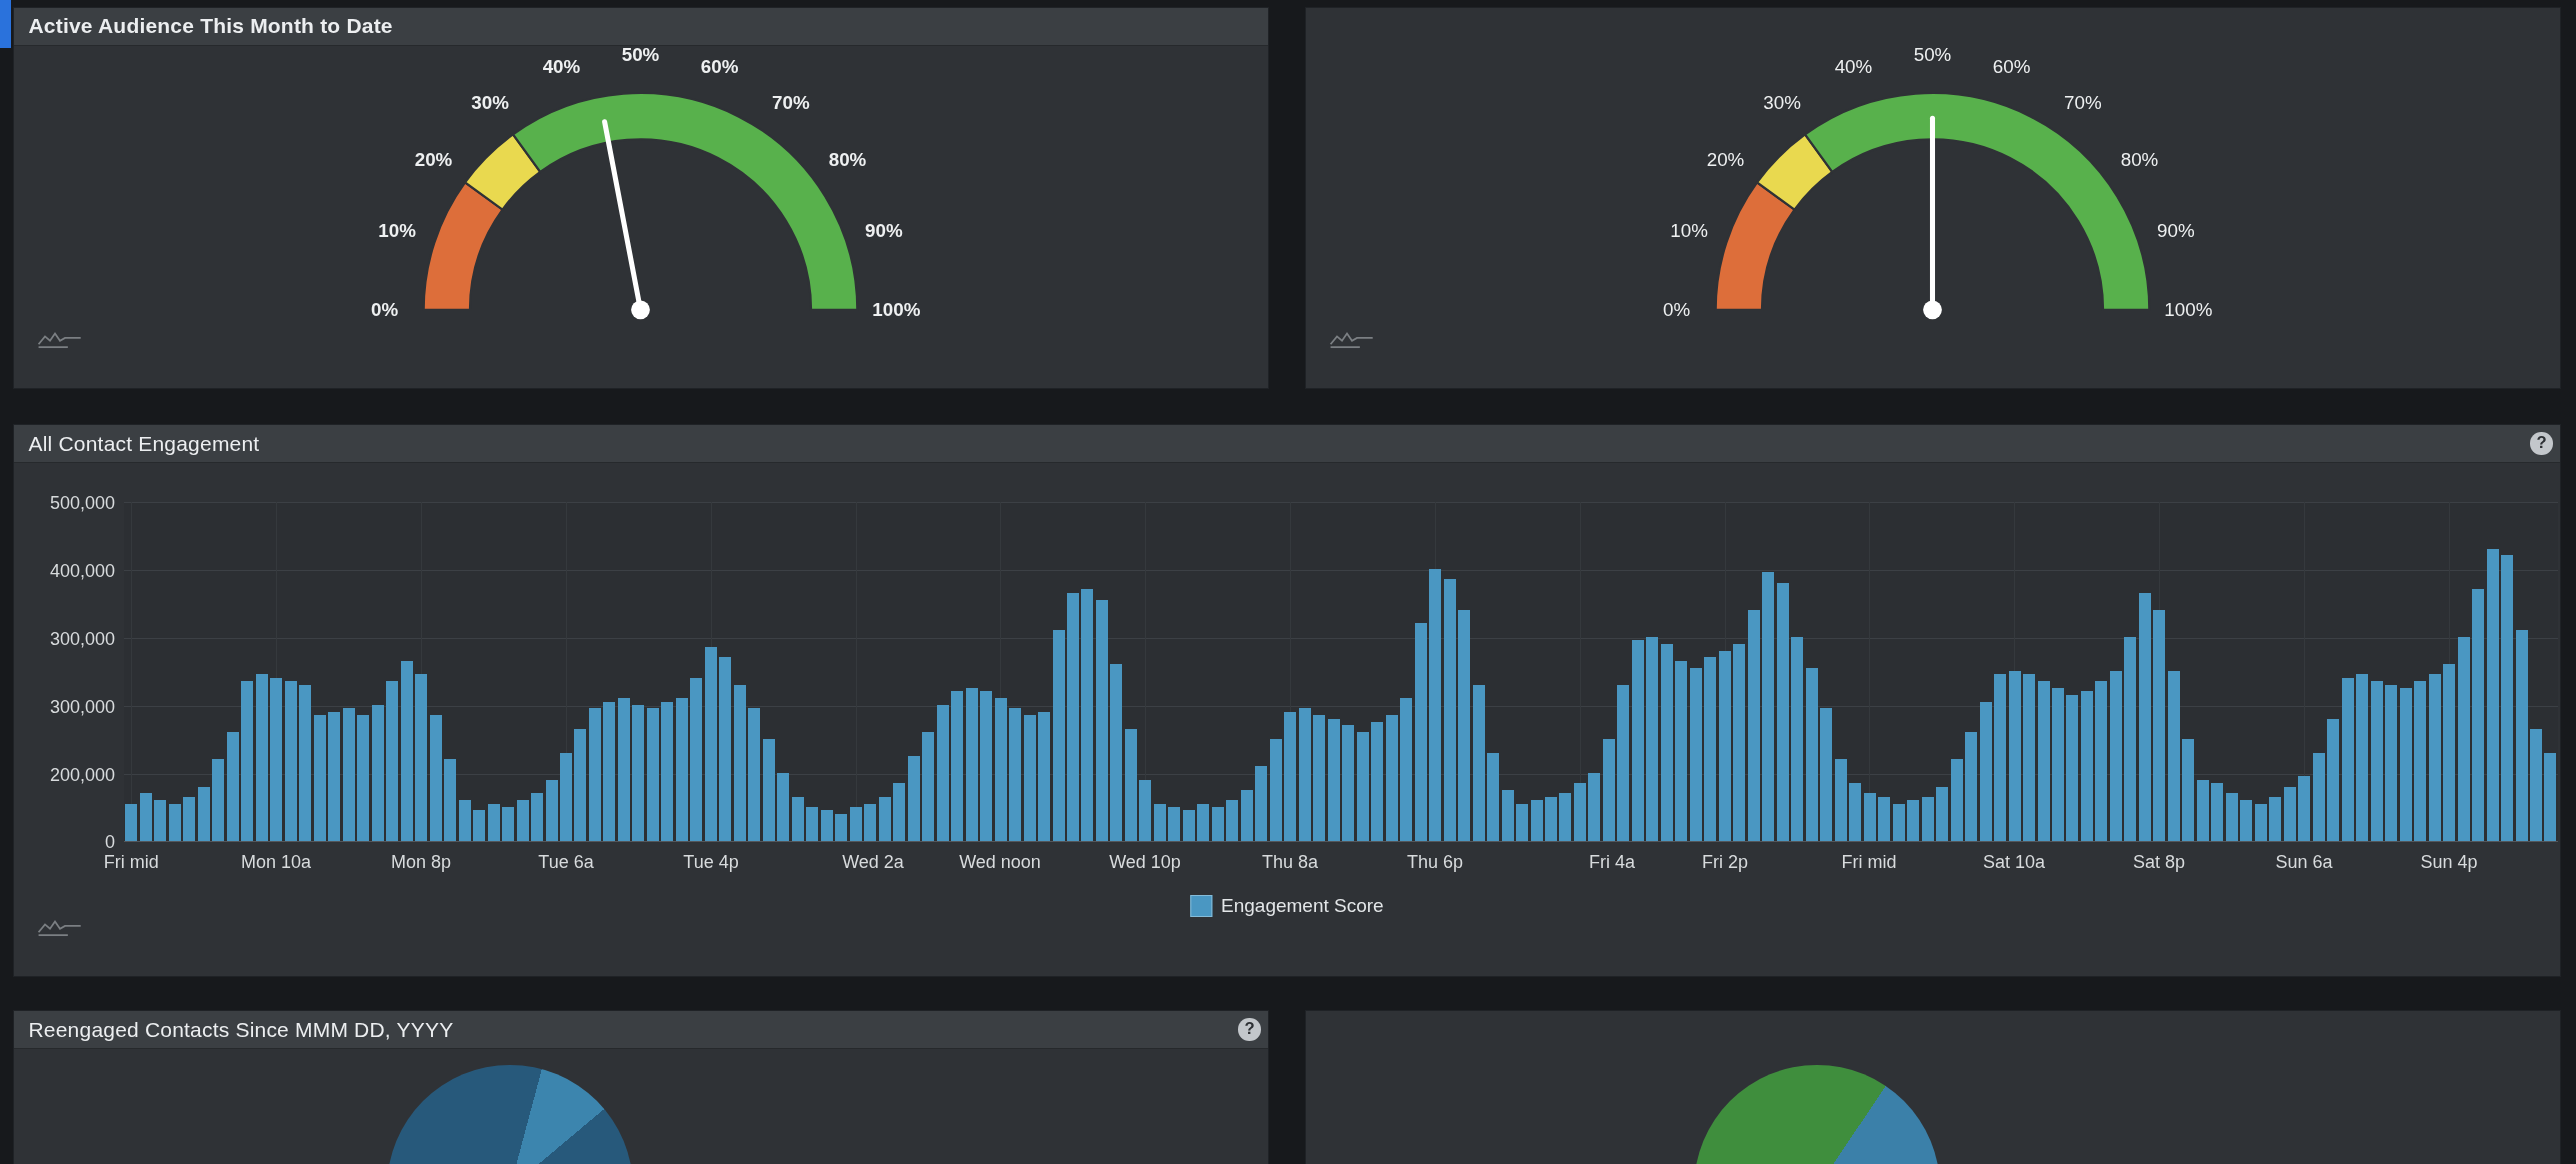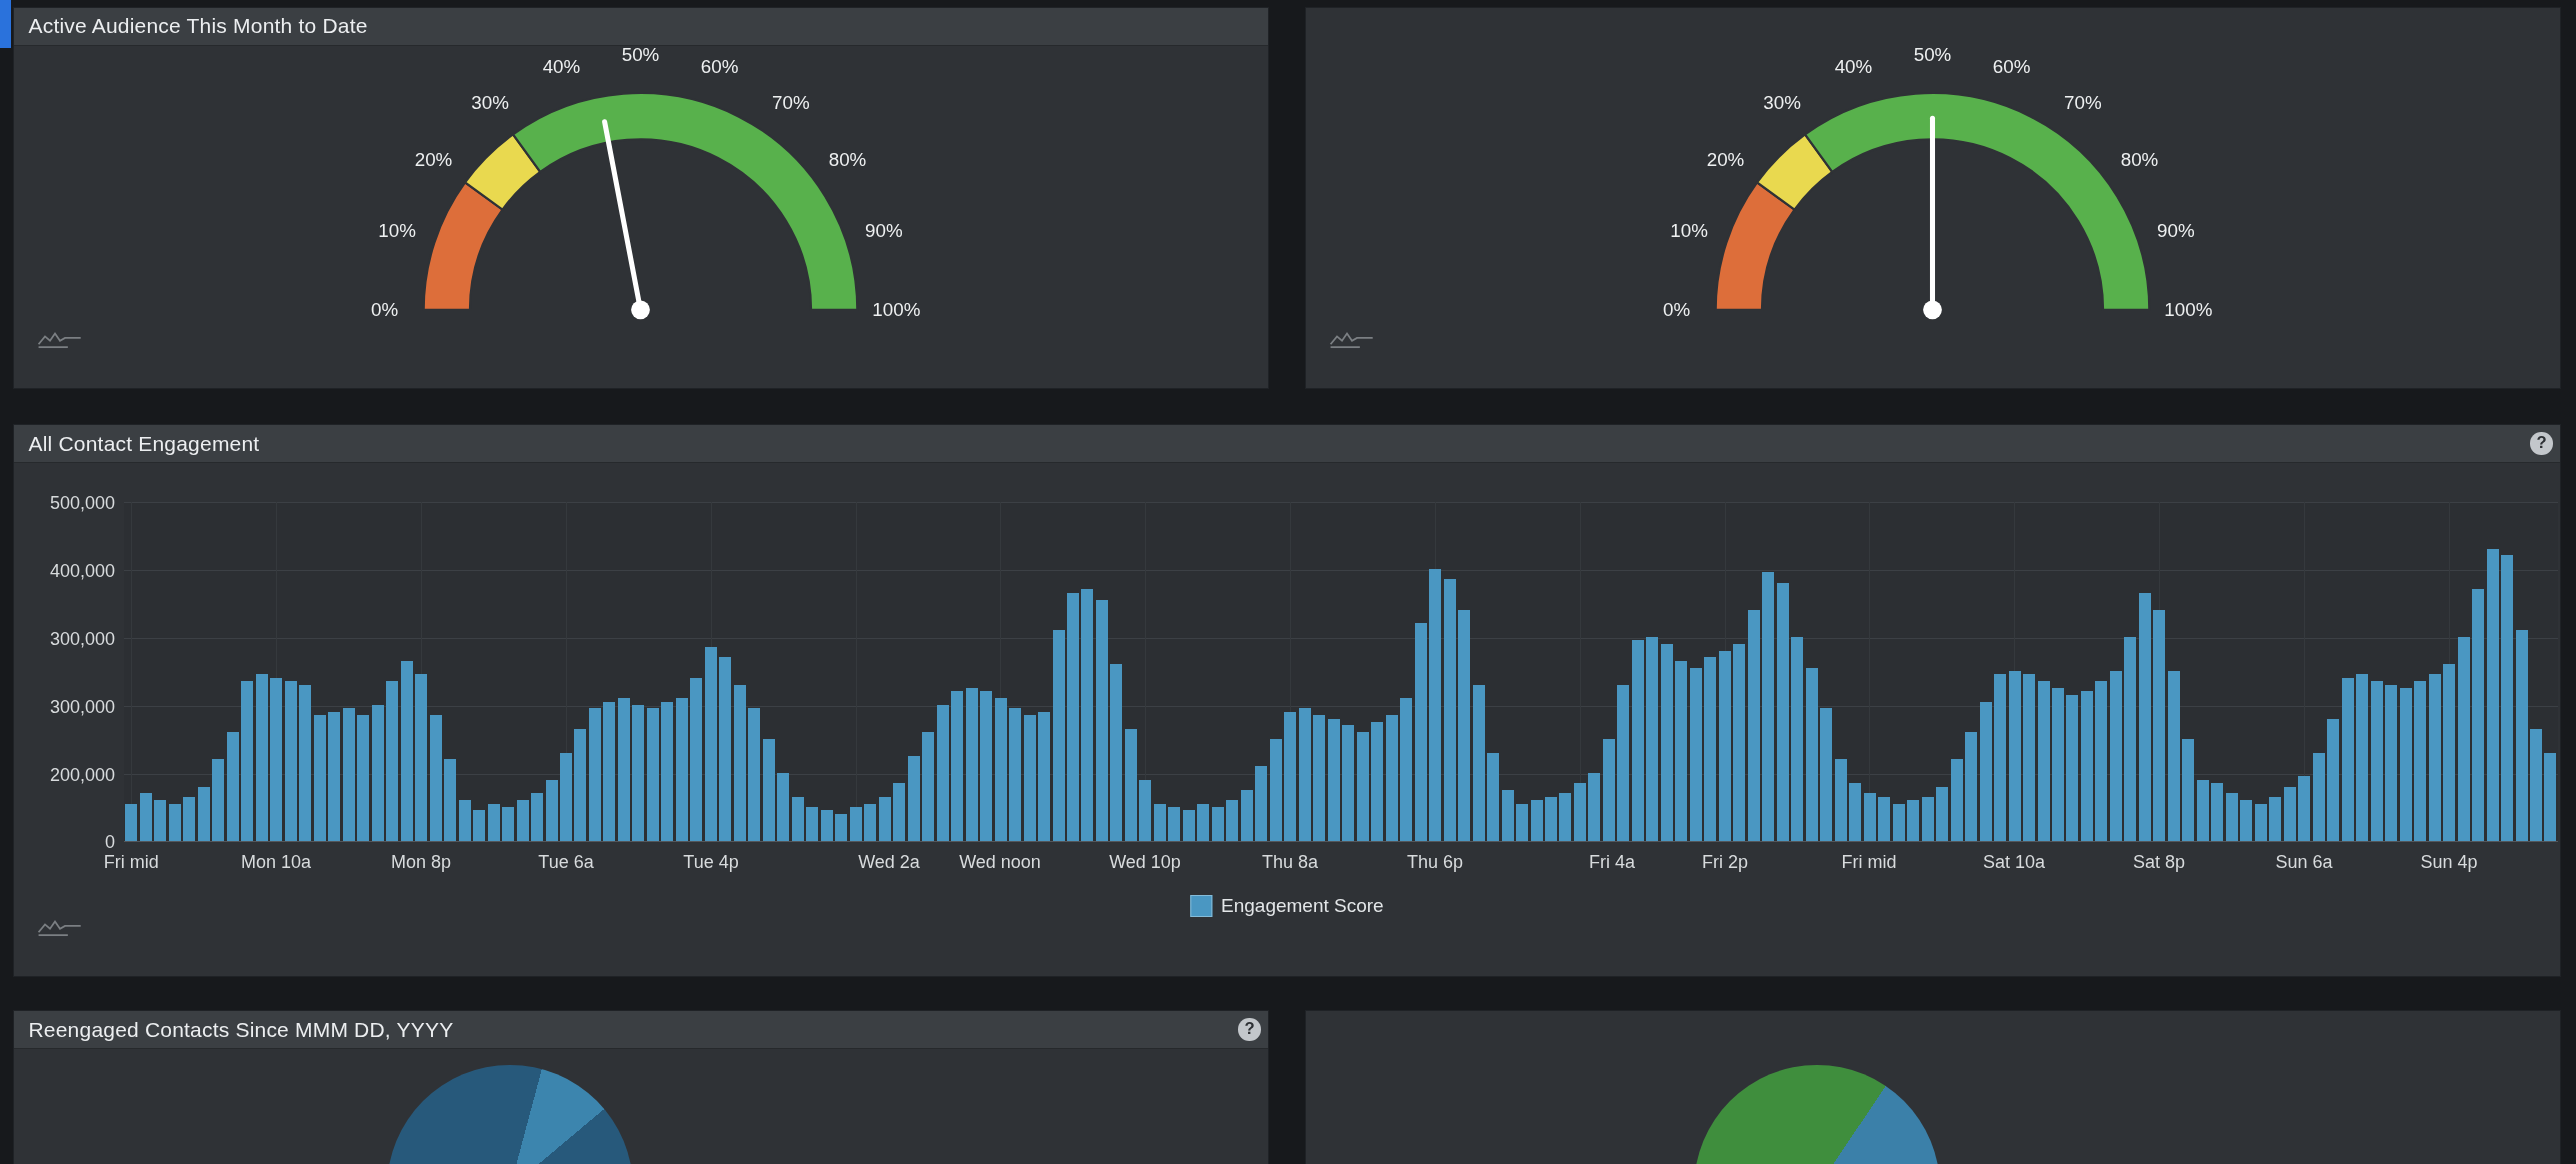--- a/index.html
+++ b/index.html
@@ -51,21 +51,21 @@
   .legend-label { font-size: 19px; color: #e3e6e8; }
 
   .pie { position: absolute; width: 246px; height: 246px; border-radius: 50%; }
 </style>
 </head>
 <body>
 
 <div class="page">
   <div class="sidebar-edge"></div>
 
-  <section class="panel" style="left:13px;top:6.5px;width:1256px;height:382px;">
+  <section class="panel" style="left:13px;top:6.5px;width:1256px;height:382px;font-weight:bold;">
     <header class="panel-header">
       <span class="panel-title">Active Audience This Month to Date</span>
     </header>
     <svg class="gauge-svg" viewBox="0 0 1000 440">
         <path d="M 200 389.99999999999994 A 300 300 0 0 1 257.2949016875158 213.66442431225803 L 309.0719893275124 251.2826804589763 A 236 236 0 0 0 264 389.99999999999994 Z" fill="#dd6e3a" stroke="#2f3236" stroke-width="3"></path>
         <path d="M 257.2949016875158 213.66442431225803 A 300 300 0 0 1 323.6644243122581 147.29490168751576 L 361.28268045897636 199.0719893275124 A 236 236 0 0 0 309.0719893275124 251.2826804589763 Z" fill="#e9d94f" stroke="#2f3236" stroke-width="3"></path>
         <path d="M 323.6644243122581 147.29490168751576 A 300 300 0 0 1 800 390 L 736 390 A 236 236 0 0 0 361.28268045897636 199.0719893275124 Z" fill="#58b14c" stroke="#2f3236" stroke-width="3"></path>
         <text x="146" y="398.99999999999994" text-anchor="middle" class="gauge-tick">0%</text>
         <text x="163.32599323151567" y="289.6079839912686" text-anchor="middle" class="gauge-tick">10%</text>
         <text x="213.60798399126867" y="190.92402068846448" text-anchor="middle" class="gauge-tick">20%</text>
@@ -315,21 +315,21 @@
         <div class="bar" style="left: 2392px; width: 11.6px; height: 211px; background: rgb(74, 151, 194);"></div>
         <div class="bar" style="left: 2406px; width: 11.6px; height: 112px; background: rgb(74, 151, 194);"></div>
         <div class="bar" style="left: 2420px; width: 11.6px; height: 88px; background: rgb(74, 151, 194);"></div>
       </div>
     <div class="plot-x">
         <div class="xtick" style="left: 7.2px;">Fri mid</div>
         <div class="xtick" style="left: 152px;">Mon 10a</div>
         <div class="xtick" style="left: 297px; text-align: right;">Mon 8p</div>
         <div class="xtick" style="left: 442px;">Tue 6a</div>
         <div class="xtick" style="left: 587px;">Tue 4p</div>
-        <div class="xtick" style="left: 765px;">Wed 2a</div>
+        <div class="xtick" style="left: 749px;">Wed 2a</div>
         <div class="xtick" style="left: 876px;">Wed noon</div>
         <div class="xtick" style="left: 1021px;">Wed 10p</div>
         <div class="xtick" style="left: 1166px;">Thu 8a</div>
         <div class="xtick" style="left: 1311px;">Thu 6p</div>
         <div class="xtick" style="left: 1488px;">Fri 4a</div>
         <div class="xtick" style="left: 1601px;">Fri 2p</div>
         <div class="xtick" style="left: 1745px;">Fri mid</div>
         <div class="xtick" style="left: 1890px;">Sat 10a</div>
         <div class="xtick" style="left: 2035px;">Sat 8p</div>
         <div class="xtick" style="left: 2180px;">Sun 6a</div>

